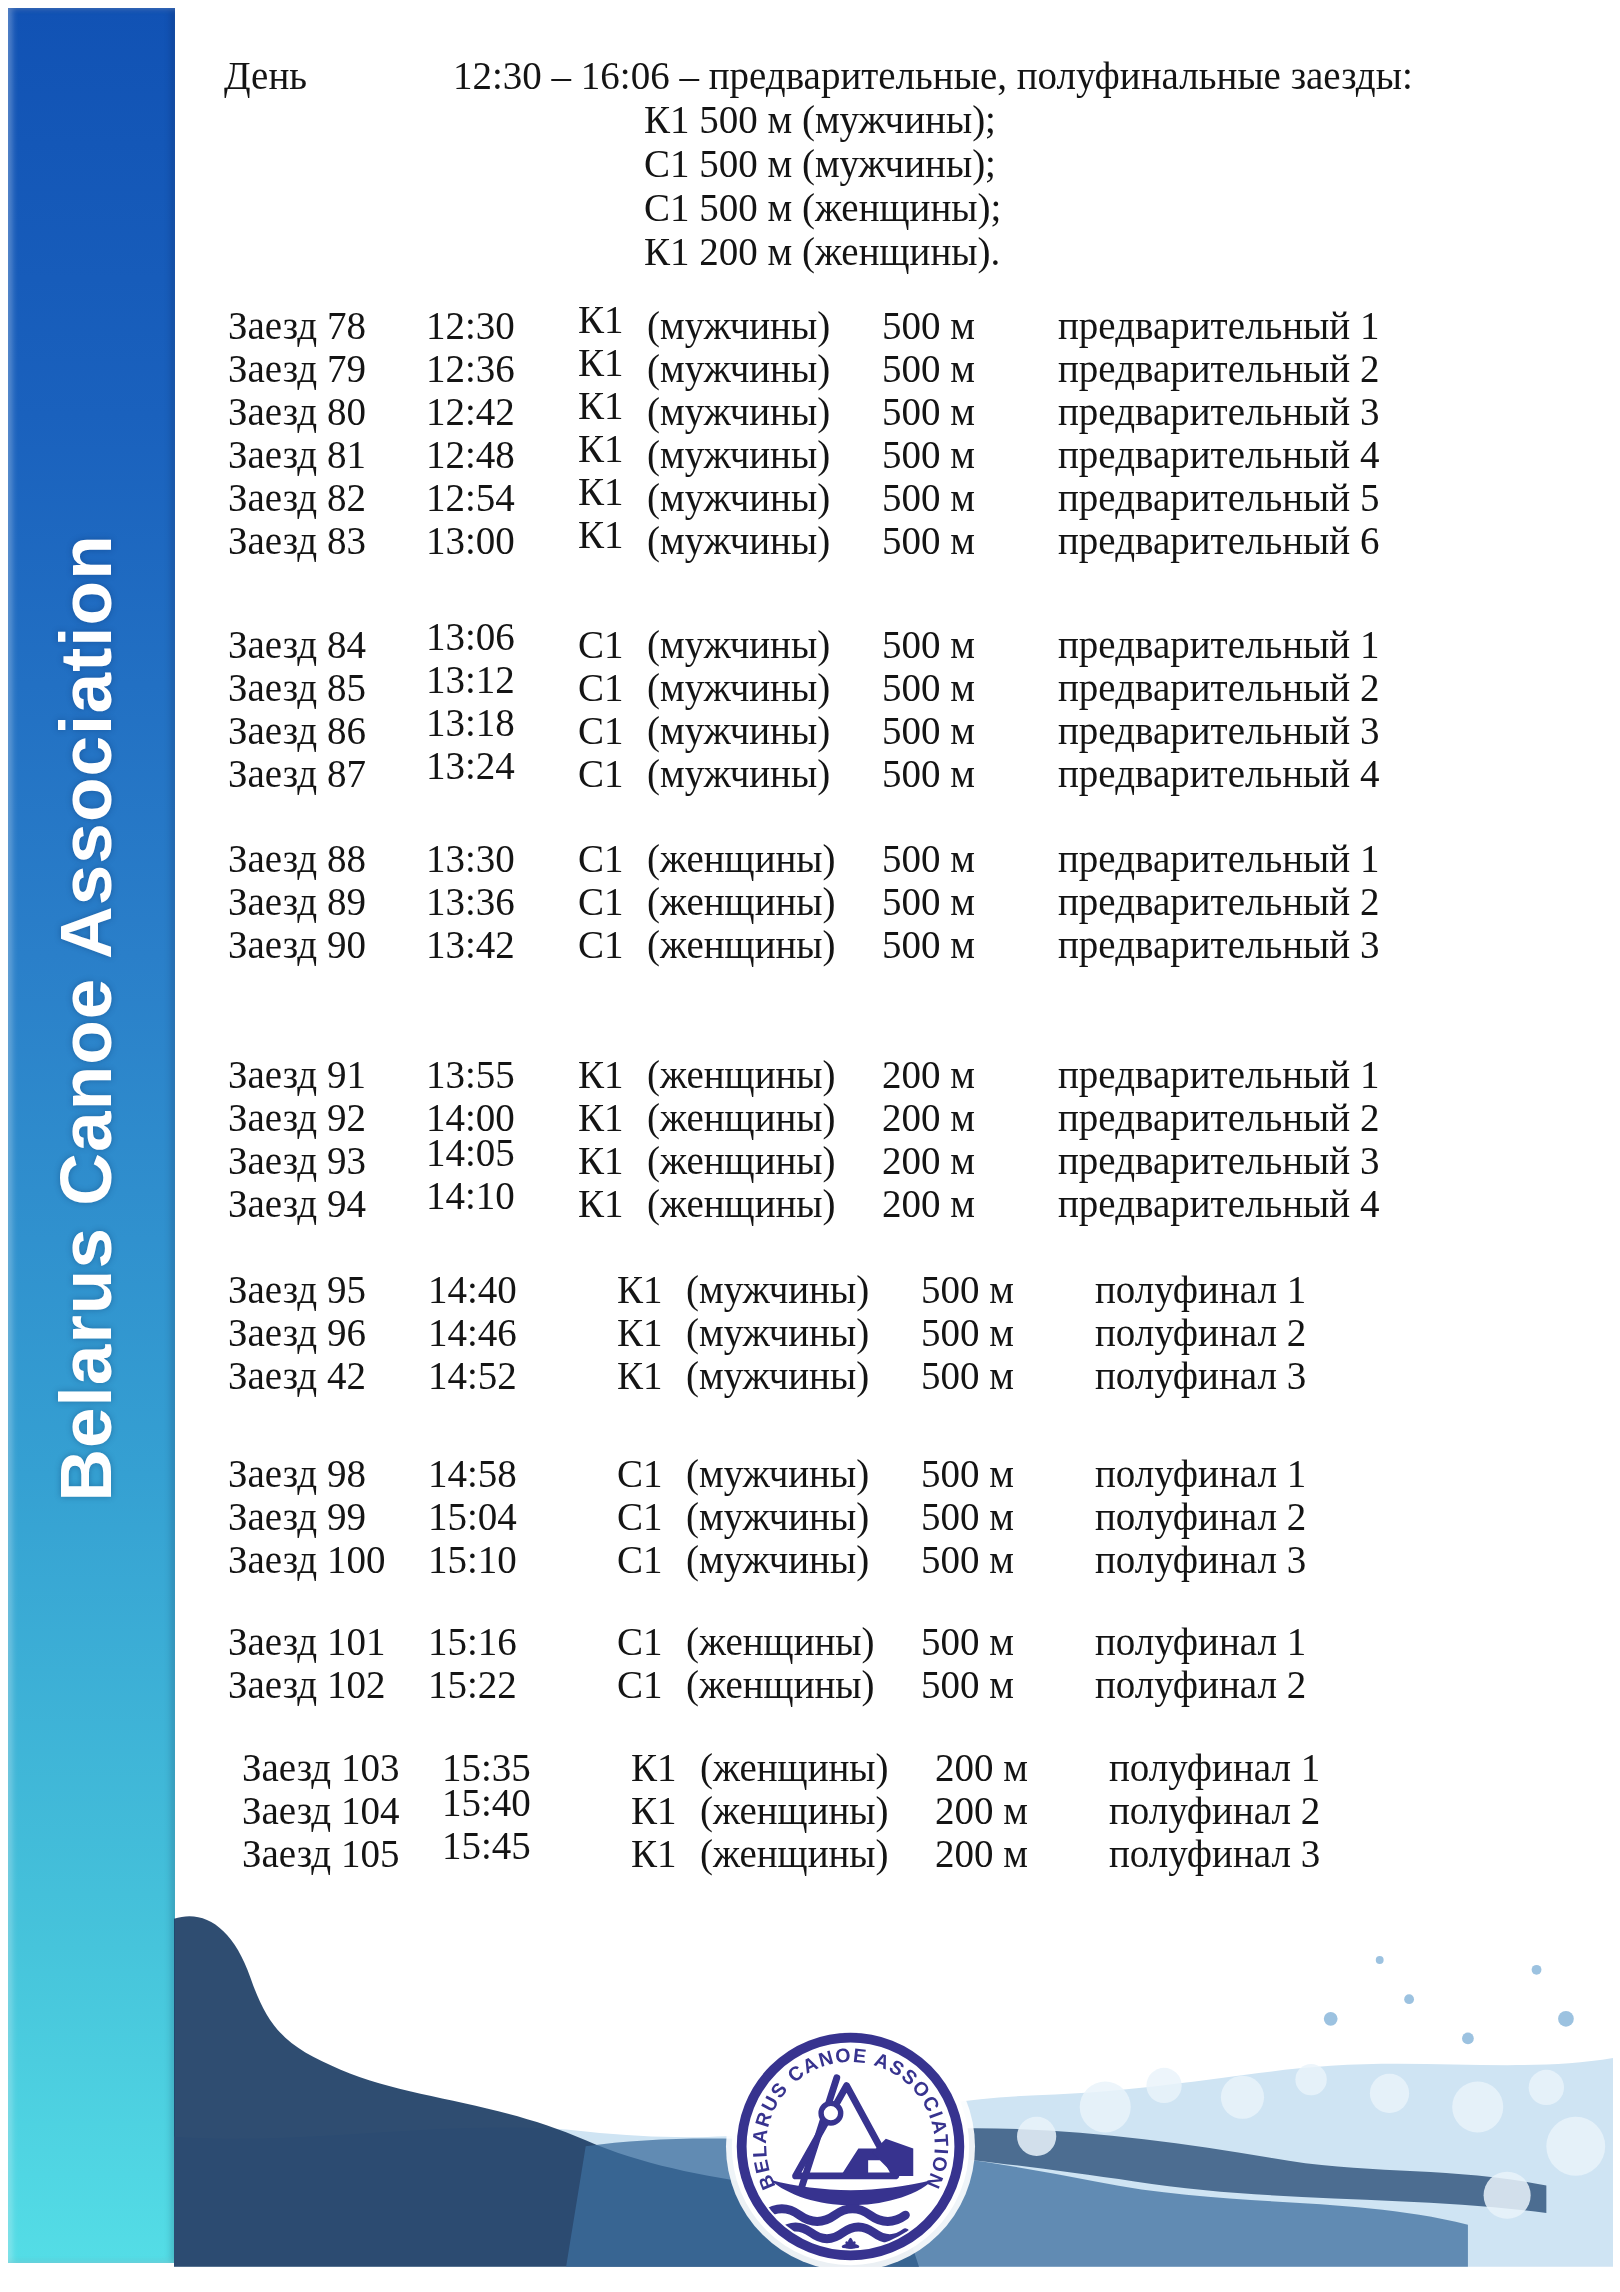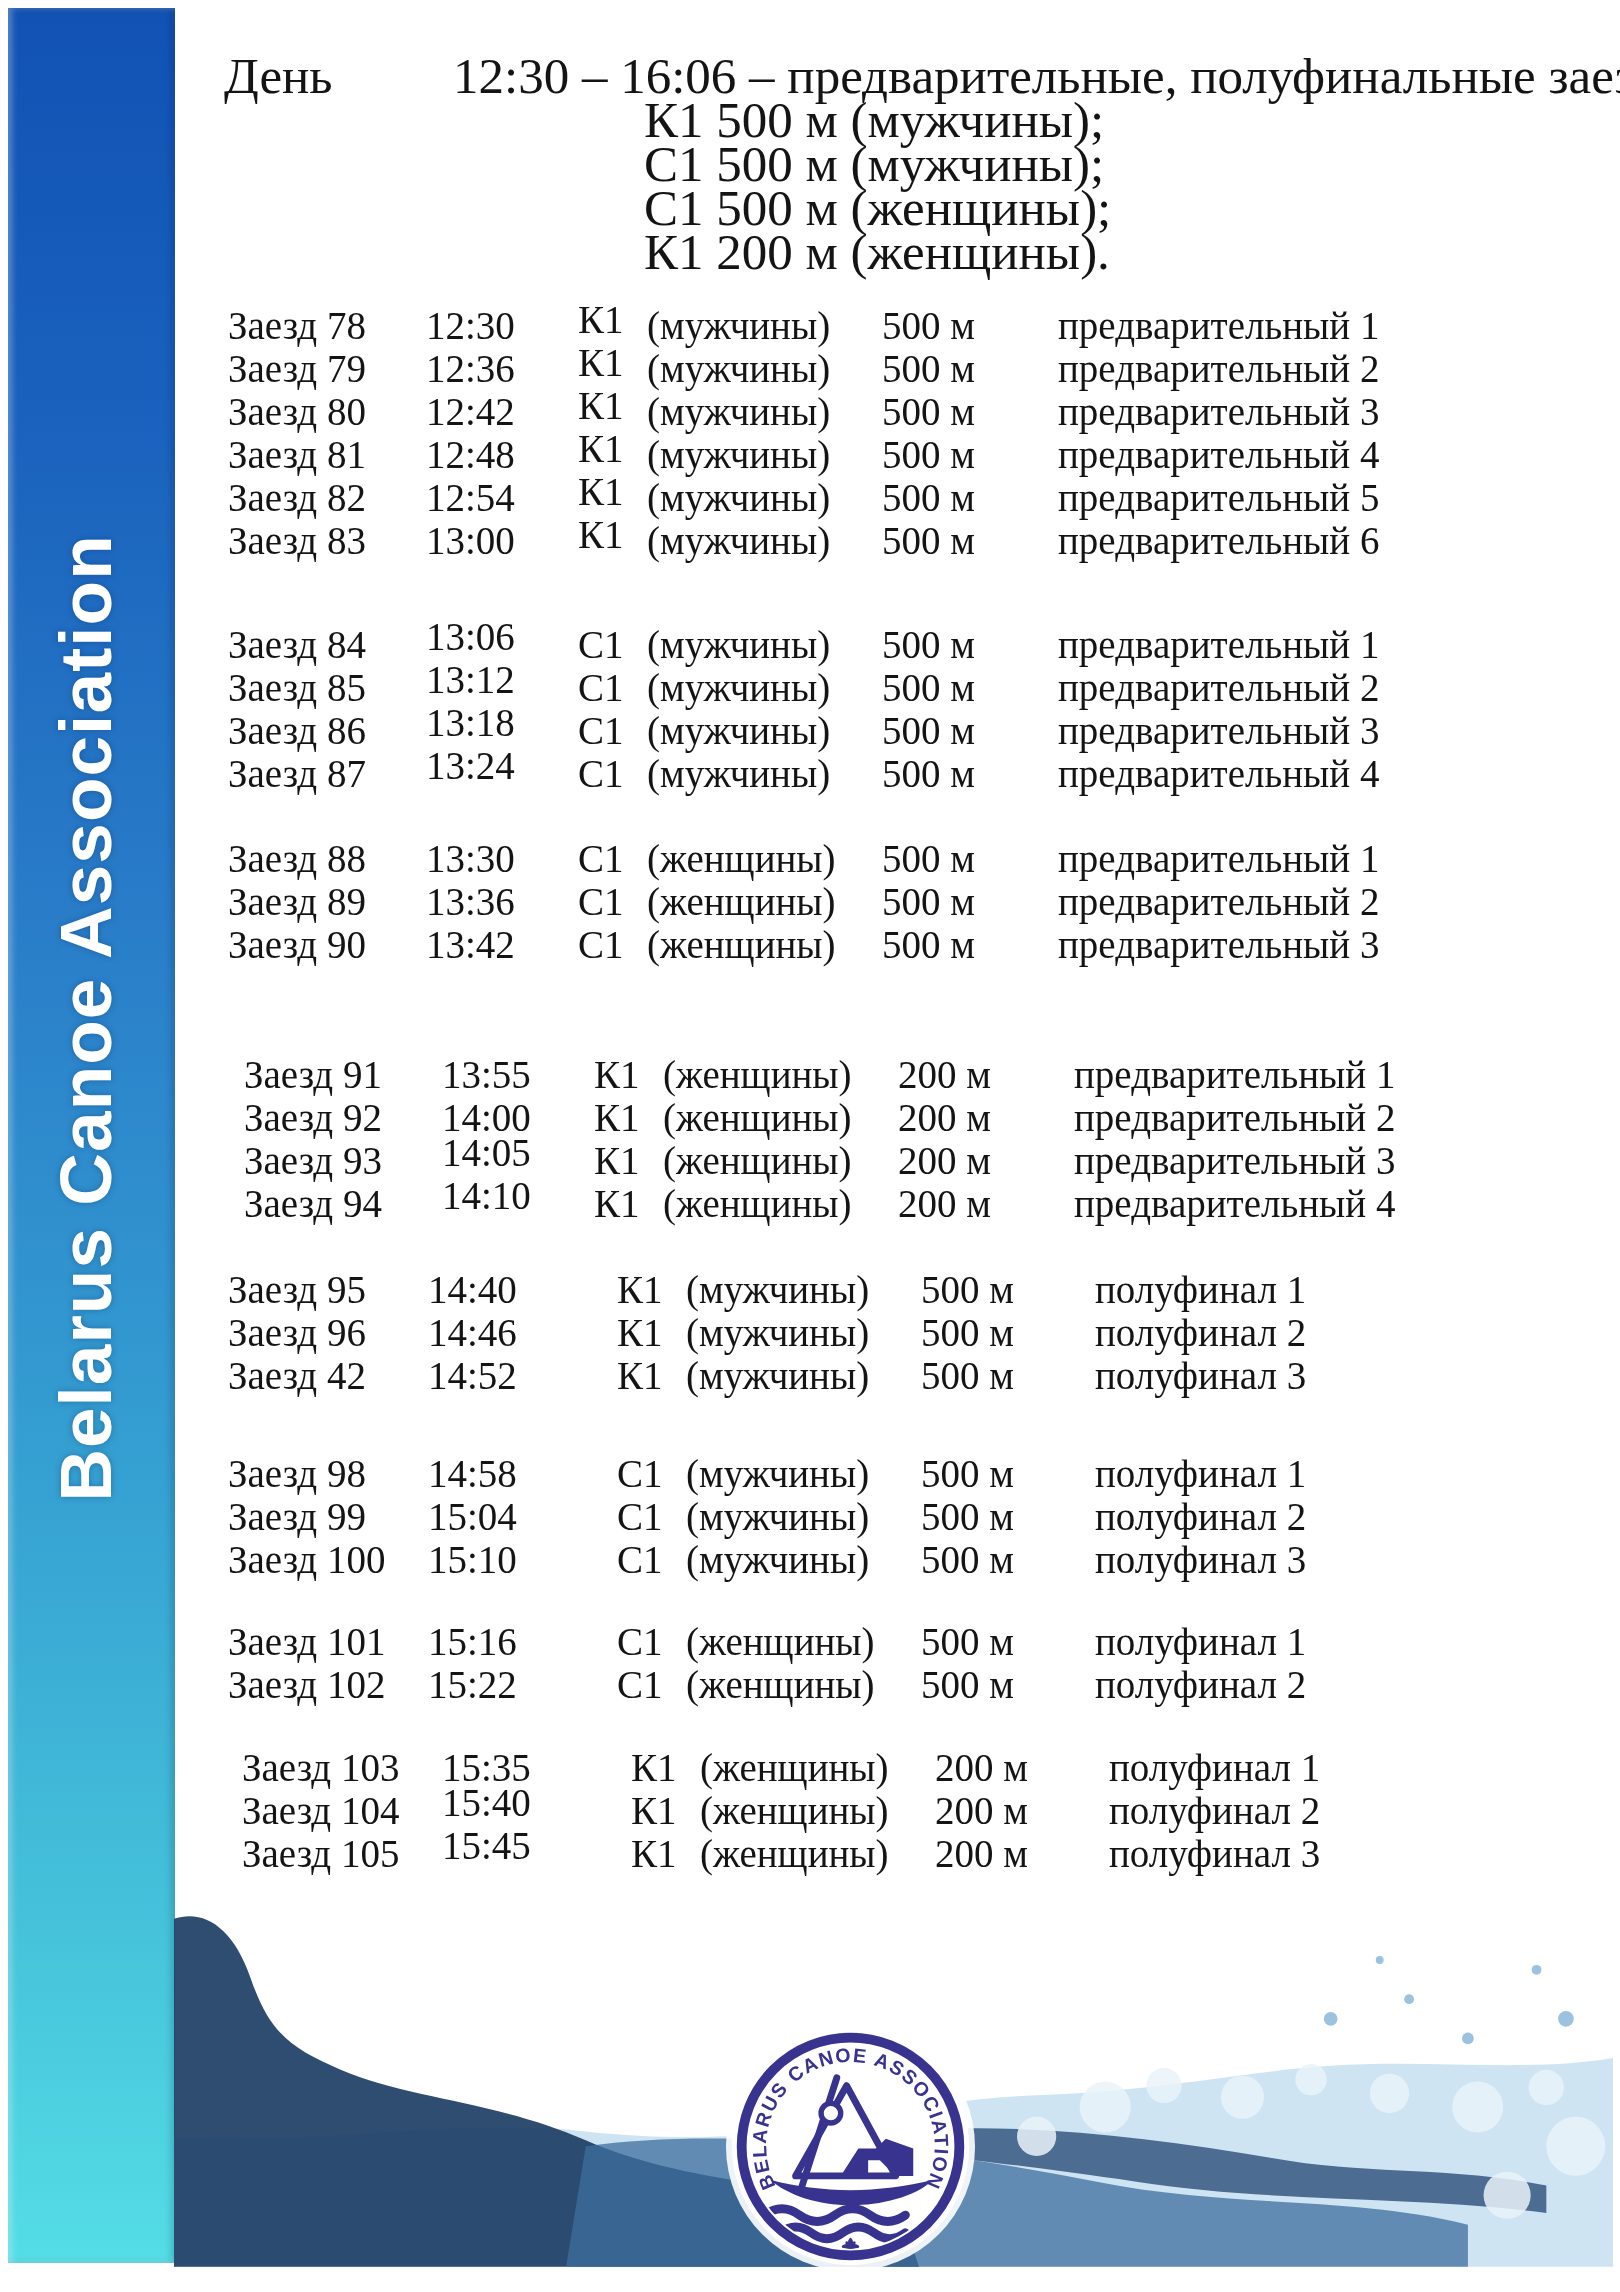--- a/index.html
+++ b/index.html
@@ -16,21 +16,21 @@
   }
   .sidebar-text{
     position:absolute;left:46%;top:1010px;
     transform:translate(-50%,-50%) rotate(-90deg);
     white-space:nowrap;
     font-family:"Liberation Sans","DejaVu Sans",sans-serif;
     font-weight:bold;font-size:73px;letter-spacing:1px;color:#ffffff;
     text-shadow:0 0 5.9px rgba(10,40,90,.35);
   }
   
-  .header{position:absolute;left:224px;top:54px;font-size:51px;line-height:44px;white-space:nowrap;}
+  .header{position:absolute;left:224px;top:54px;font-size:39px;line-height:44px;white-space:nowrap;}
   .h-line1{position:relative;height:44px;}
   .h-day{position:absolute;left:0;top:0;}
   .h-range{position:absolute;left:229px;top:0;}
   .event-line{margin-left:420px;height:44px;}
   
   .block{position:absolute;left:228px;font-size:39px;white-space:nowrap;}
   .row{display:grid;height:43px;line-height:43px;}
   .block.prelim .row{grid-template-columns:198px 152px 69px 235px 176px 372px;}
   .block.semi   .row{grid-template-columns:200px 189px 69px 235px 174px 372px;}
   .cell{white-space:nowrap;}
@@ -167,21 +167,21 @@
         </div>
         <div class="row">
           <span class="cell">Заезд 90</span>
           <span class="cell">13:42</span>
           <span class="cell">С1</span>
           <span class="cell">(женщины)</span>
           <span class="cell">500 м</span>
           <span class="cell">предварительный 3</span>
         </div>
       </div>
-      <div class="block prelim" style="top: 1053px; margin-left: 16px;">
+      <div class="block prelim" style="top: 1053px;">
         <div class="row">
           <span class="cell">Заезд 91</span>
           <span class="cell">13:55</span>
           <span class="cell">К1</span>
           <span class="cell">(женщины)</span>
           <span class="cell">200 м</span>
           <span class="cell">предварительный 1</span>
         </div>
         <div class="row">
           <span class="cell">Заезд 92</span>

